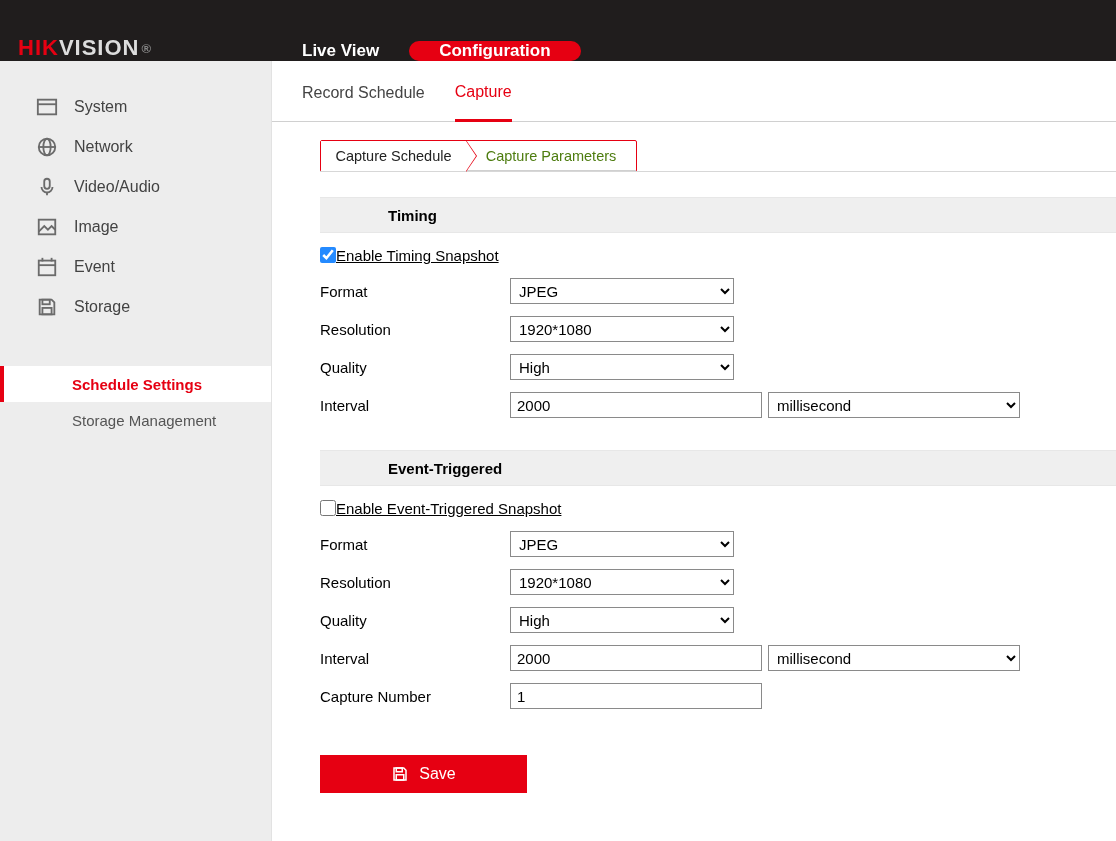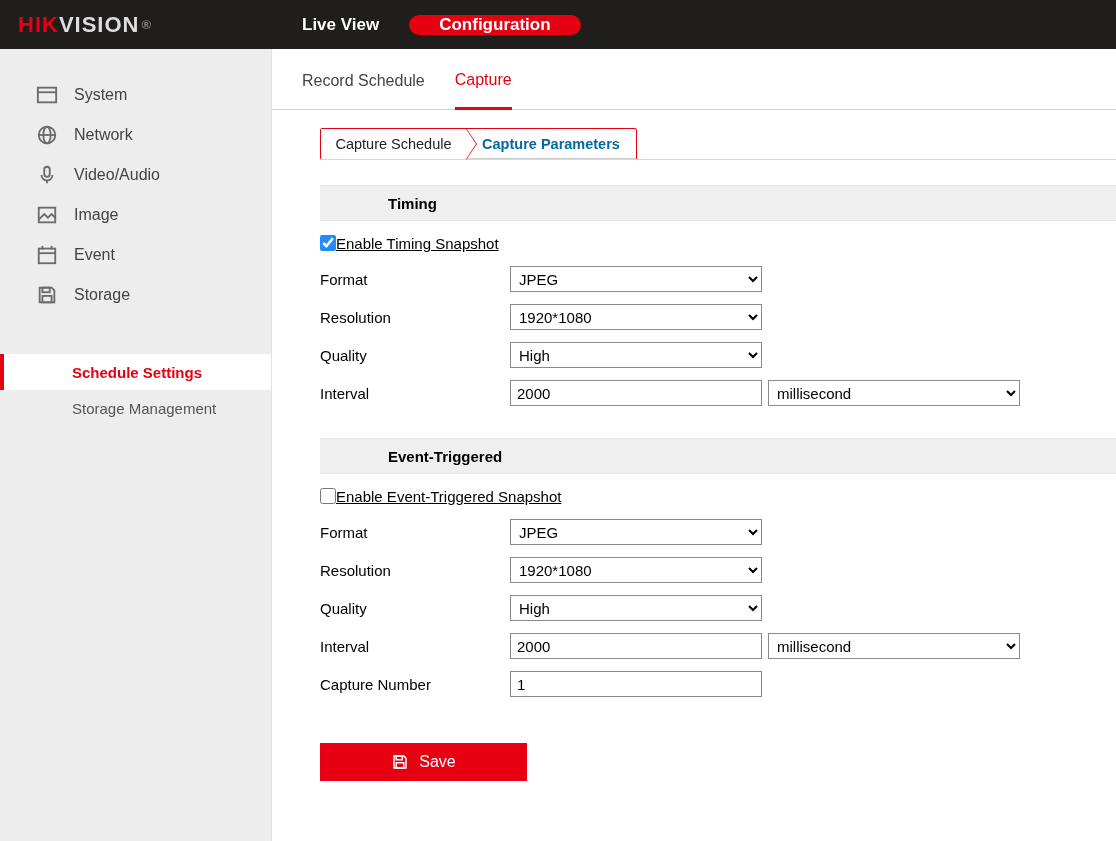--- a/index.html
+++ b/index.html
@@ -1,19 +1,19 @@
 <!DOCTYPE html>
 <html><head>
 <meta charset="utf-8">
 <style>
   * { box-sizing: border-box; margin: 0; padding: 0; font-family: Arial, sans-serif; }
   body { background: #fff; width: 1116px; height: 841px; overflow: hidden; }
 
   
-  .header { height: 49px; background: #201d1d; display: flex; align-items: center; }
+  .header { height: 61px; background: #201d1d; display: flex; align-items: flex-end; }
   .logo { width: 272px; display: flex; align-items: center; padding-left: 18px; font-size: 22px; font-weight: bold; letter-spacing: 1px; }
   .logo .h1 { color: #e60012; }
   .logo .h2 { color: #ddd; }
   .logo .reg { color: #888; font-size: 13px; vertical-align: super; margin-left: 2px;}
   .top-tab { padding: 0 30px; color: #fff; font-size: 17px; font-weight: bold; display: flex; align-items: center; cursor: pointer; }
   .top-tab.active { background: #e60012; border-radius: 18px; }
 
   
   .main { display: flex; height: calc(841px - 49px); }
 
@@ -32,34 +32,34 @@
   .tab1 { padding-bottom: 18px; font-size: 16px; color: #444; cursor: pointer; }
   .tab1.active { color: #e60012; font-weight: normal; border-bottom: 3px solid #e60012; margin-bottom: -1px; }
 
   
   .tabrow2-wrap { padding: 18px 30px 0 48px; }
   .tabrow2 { display: flex; border: 1px solid #e60012; border-radius: 2px; width: 317px; height: 32px; }
   .crumb1, .crumb2 { display: flex; align-items: center; font-size: 14.5px; cursor: pointer; }
   .crumb1 { position: relative; flex: 0 0 145px; justify-content: center; color: #222; background:#fff; }
   .crumb1::after { content: ""; position: absolute; right: -11px; top: -1px; width: 0; height: 0; border-top: 16px solid transparent; border-bottom: 16px solid transparent; border-left: 11px solid #e60012; z-index: 2;}
   .crumb1::before { content: ""; position: absolute; right: -10px; top: 0; width: 0; height: 0; border-top: 15px solid transparent; border-bottom: 15px solid transparent; border-left: 10px solid #fff; z-index: 3;}
-  .crumb2 { flex: 1; justify-content: center; color: #0369a1; border-bottom: 1px solid #d0d0d0; border-top:1px solid transparent;font-weight:bold;}
+  .crumb2 { flex: 1; justify-content: center; color: #4d7c0f; border-bottom: 1px solid #d0d0d0; border-top:1px solid transparent;}
 
   .tabrow2-underline { border-bottom: 1px solid #d7d7d7; margin-top: -1px; }
 
   
   .section-bar { background: #efefef; border-bottom:1px solid #e7e7e7; border-top:1px solid #e7e7e7; height: 36px; display: flex; align-items: center; padding-left: 68px; font-weight: bold; font-size: 15px; margin-top: 26px; margin-left:48px; width: 100%;}
   .section-bar.first { margin-top: 25px; }
 
   .check-row { display: flex; align-items: flex-start; padding: 14px 0 8px 48px; font-size: 15px; text-decoration: underline; }
   .check-row input[type=checkbox] { width: 16px; height: 16px; accent-color: #248aff; }
 
   .field-row { display: flex; align-items: center; padding: 6px 0 6px 48px; }
   .field-label { width: 190px; font-size: 15px; color: #000; }
-  .sel { width: 252px; height: 26px; border: 1px solid #8a8a8a; font-size: 15px; padding: 0 4px; background:#fff;}
+  .sel { width: 224px; height: 26px; border: 1px solid #8a8a8a; font-size: 15px; padding: 0 4px; background:#fff;}
   .inp { width: 252px; height: 26px; border: 1px solid #8a8a8a; font-size: 15px; padding: 0 6px; }
   .sel-unit { width: 252px; height: 26px; border: 1px solid #8a8a8a; font-size: 15px; padding: 0 4px; margin-left: 6px; background:#fff;}
 
   .save-row { padding: 40px 0 0 48px; }
   .save-btn { width: 207px; height: 38px; background: #e60012; color: #fff; border: none; display: flex; align-items: center; justify-content: center; gap: 10px; font-size: 16px; cursor: pointer; }
   .save-btn svg { width: 18px; height: 18px; fill: #fff; }
 </style>
 </head>
 <body>
 

